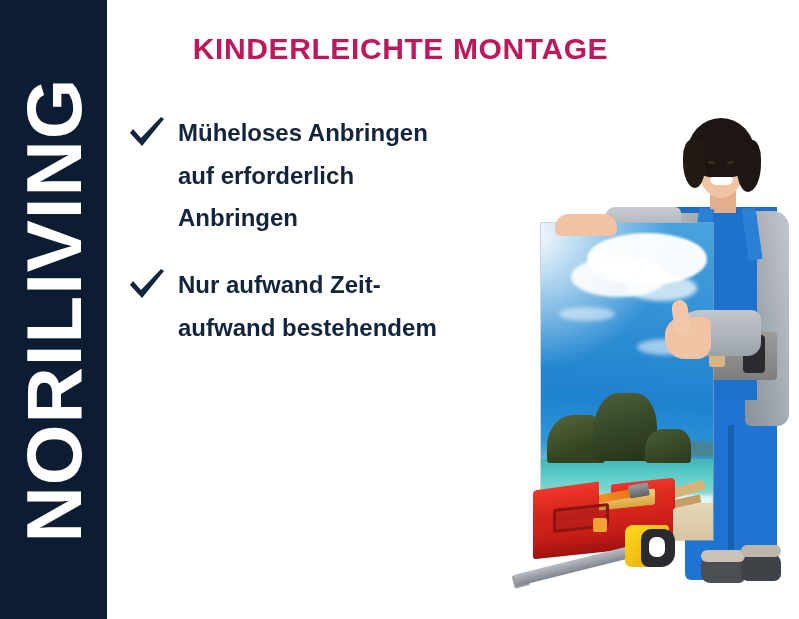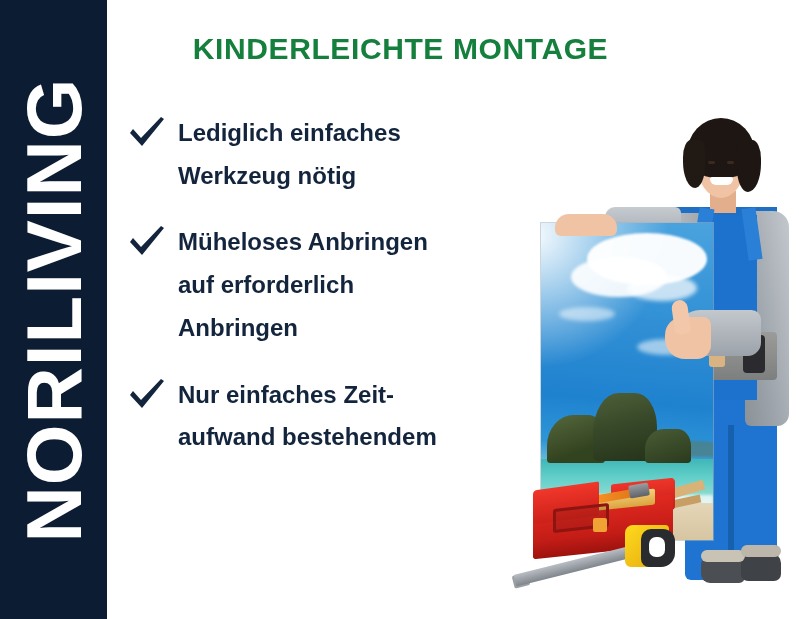--- a/index.html
+++ b/index.html
@@ -52,21 +52,21 @@
     opacity: 0;
   }
 
   
   #headline {
     position: absolute;
     left: 128px;
     top: 32px;
     width: 545px;
     text-align: center;
-    color: #15803d;
+    color: #be185d;
     font-family: "Liberation Sans", sans-serif;
     font-weight: bold;
     font-size: 30px;
     letter-spacing: 0.6px;
   }
 
   
   #benefit-list {
     position: absolute;
     left: 128px;
@@ -447,31 +447,20 @@
 
   <div id="brand-rail">
     <div id="brand-wordmark">NORILIVING</div>
   </div>
   <div id="rail-divider"></div>
 
   <div id="headline">KINDERLEICHTE MONTAGE</div>
 
   <div id="benefit-list">
 
-    <div class="benefit-row">
-      <span class="check-icon">
-        <svg width="38" height="32" viewBox="0 0 38 32">
-          <path d="M2 17 L5 13 L13 22 L33 1 L36 3 L14 30 Z" fill="#13243d"></path>
-        </svg>
-      </span>
-      <div class="benefit-lines">
-        <span class="benefit-line">Lediglich einfaches</span>
-        <span class="benefit-line">Werkzeug nötig</span>
-      </div>
-    </div>
 
     <div class="benefit-row">
       <span class="check-icon">
         <svg width="38" height="32" viewBox="0 0 38 32">
           <path d="M2 17 L5 13 L13 22 L33 1 L36 3 L14 30 Z" fill="#13243d"></path>
         </svg>
       </span>
       <div class="benefit-lines">
         <span class="benefit-line">Müheloses Anbringen</span>
         <span class="benefit-line">auf erforderlich</span>
@@ -479,21 +468,21 @@
       </div>
     </div>
 
     <div class="benefit-row">
       <span class="check-icon">
         <svg width="38" height="32" viewBox="0 0 38 32">
           <path d="M2 17 L5 13 L13 22 L33 1 L36 3 L14 30 Z" fill="#13243d"></path>
         </svg>
       </span>
       <div class="benefit-lines">
-        <span class="benefit-line">Nur einfaches Zeit-</span>
+        <span class="benefit-line">Nur aufwand Zeit-</span>
         <span class="benefit-line">aufwand bestehendem</span>
       </div>
     </div>
 
   </div>
 
   <div id="photo-scene">
 
     <div class="worker worker-legs"></div>
     <div class="worker worker-leg-gap"></div>

